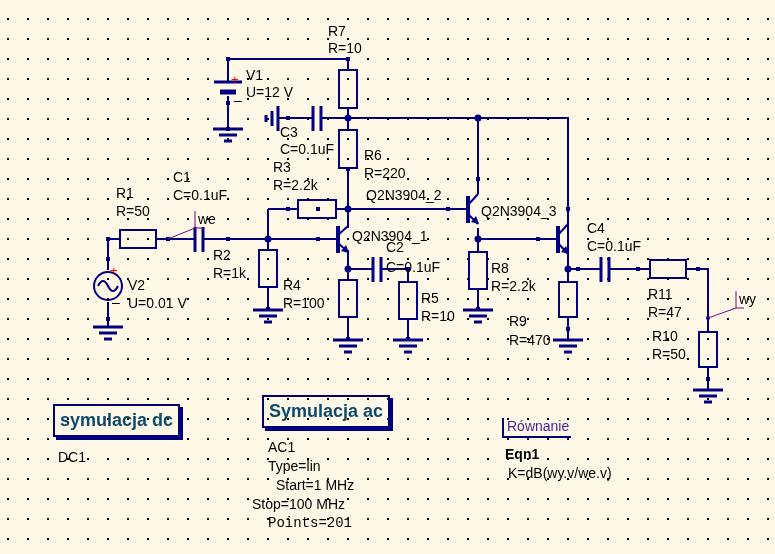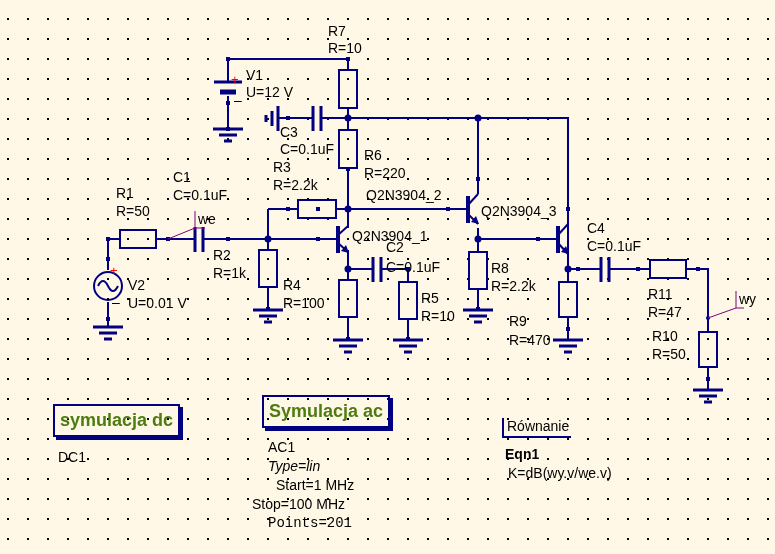--- a/index.html
+++ b/index.html
@@ -23,34 +23,34 @@
   .dot { fill: #000080; }
   .lbl { font-family: "Liberation Sans", sans-serif; font-size: 14px; fill: #000; }
   .plus { fill: #ff0000; font-size: 13px; font-family: "Liberation Sans", sans-serif; }
   .minus { fill: #000; font-size: 14px; font-family: "Liberation Sans", sans-serif; }
   .probe { stroke: #800080; stroke-width: 1; fill: none; }
   .sim-box {
     position: absolute;
     border: 2px solid #000080;
     box-shadow: 3px 3px 0 #000080;
     font-weight: bold;
-    color: #4d7c0f;
+    color: #0c4a6e;
     font-size: 18px;
     padding: 3px 5px 4px 5px;
     line-height: 22px;
     background: transparent;
   }
   .txt {
     position: absolute;
     font-size: 14px; color: #000; line-height: 18px;
     white-space: nowrap;
   }
   .eq-title {
     position: absolute;
-    font-size: 14px; color: #000000;
+    font-size: 14px; color: #4c1d95;
     border-left: 2px solid #000080;
     border-bottom: 2px solid #000080;
     padding: 0 2px 1px 3px;
     line-height: 17px;
   }
 </style>
 </head>
 <body>
 
 <div id="canvas"></div>
@@ -319,21 +319,21 @@
 
 <div class="sim-box" style="left:53px; top:404px;">
   <span>symulacja dc</span>
 </div>
 <div class="txt" style="left:58px; top:448px;">DC1</div>
 
 <div class="sim-box" style="left:262px; top:395px;">
   <span>Symulacja ac</span>
 </div>
 <div class="txt" style="left:268px; top:438px;">AC1</div>
-<div class="txt" style="left:268px; top:457px;font-style:italic;">Type=lin</div>
+<div class="txt" style="left:268px; top:457px;">Type=lin</div>
 <div class="txt" style="left:268px; top:476px;margin-left:8px;">Start=1 MHz</div>
 <div class="txt" style="left:252px; top:495px;">Stop=100 MHz</div>
 <div class="txt" style="left:268px; top:514px;font-family:Liberation Mono, monospace;">Points=201</div>
 
 <div class="eq-title" style="left:502px; top:418px;">
   <span>Równanie</span>
 </div>
 <div class="txt" style="left:505px; top:445px;font-weight:bold;">Eqn1</div>
 <div class="txt" style="left:508px; top:464px;">K=dB(wy.v/we.v)</div>
 

